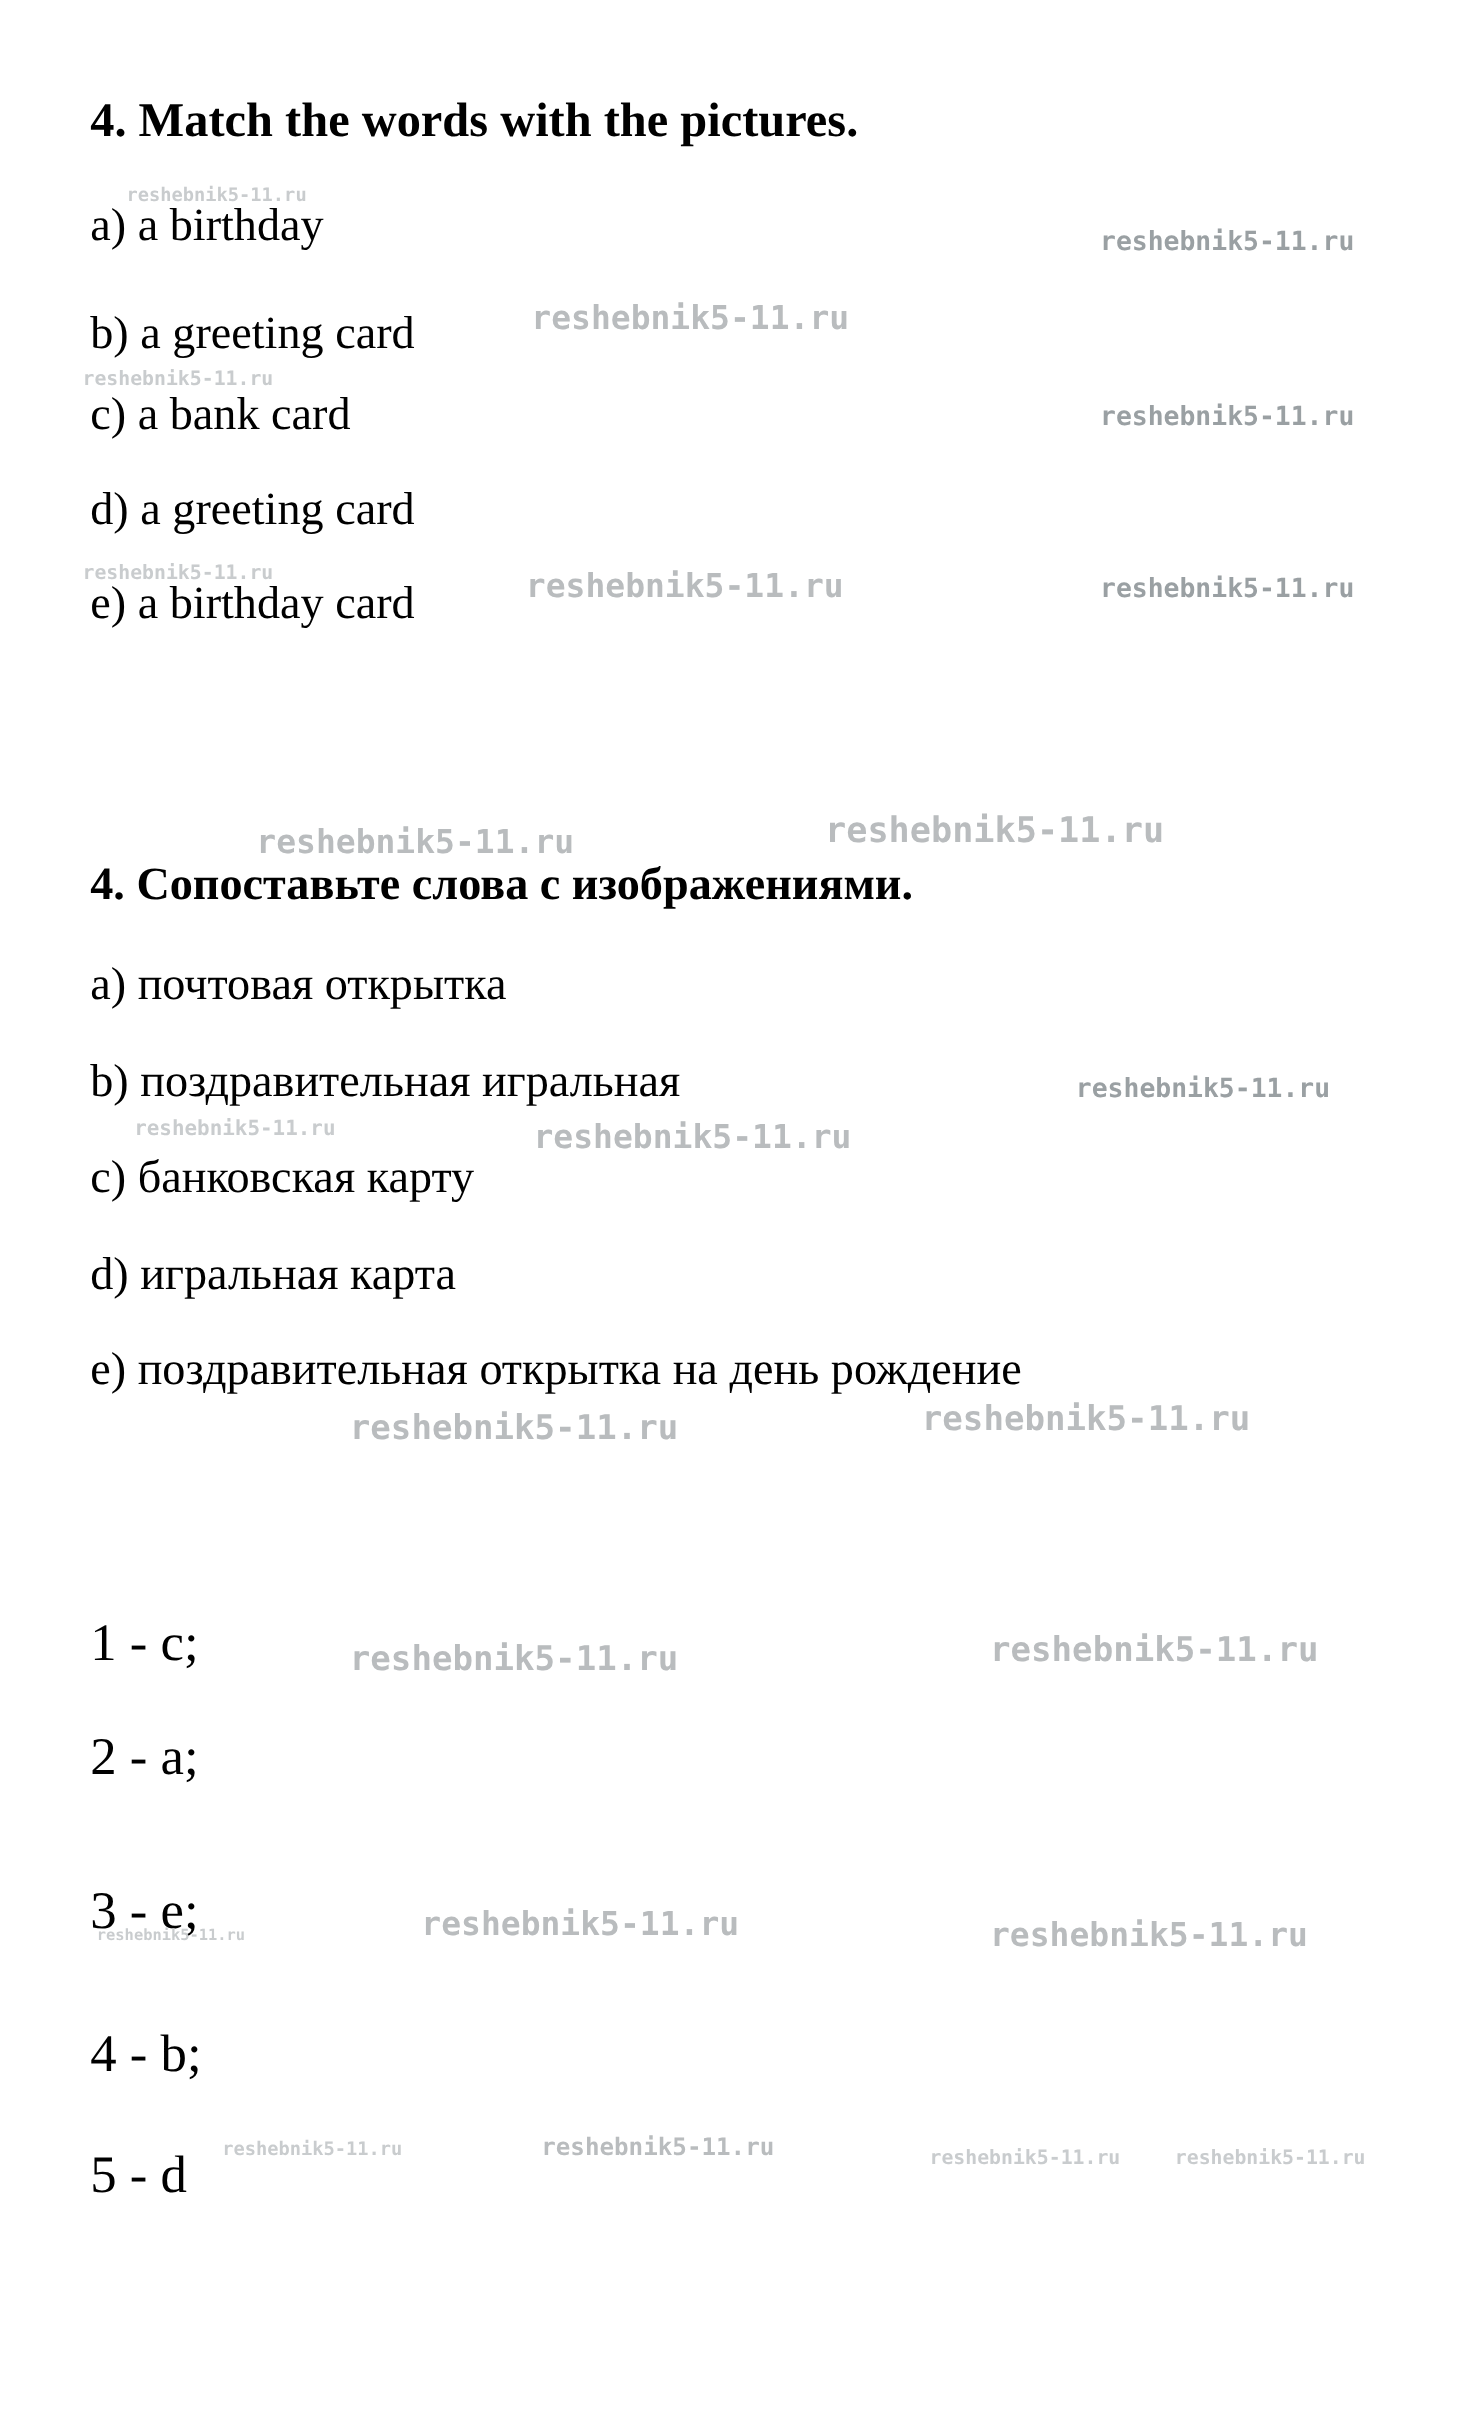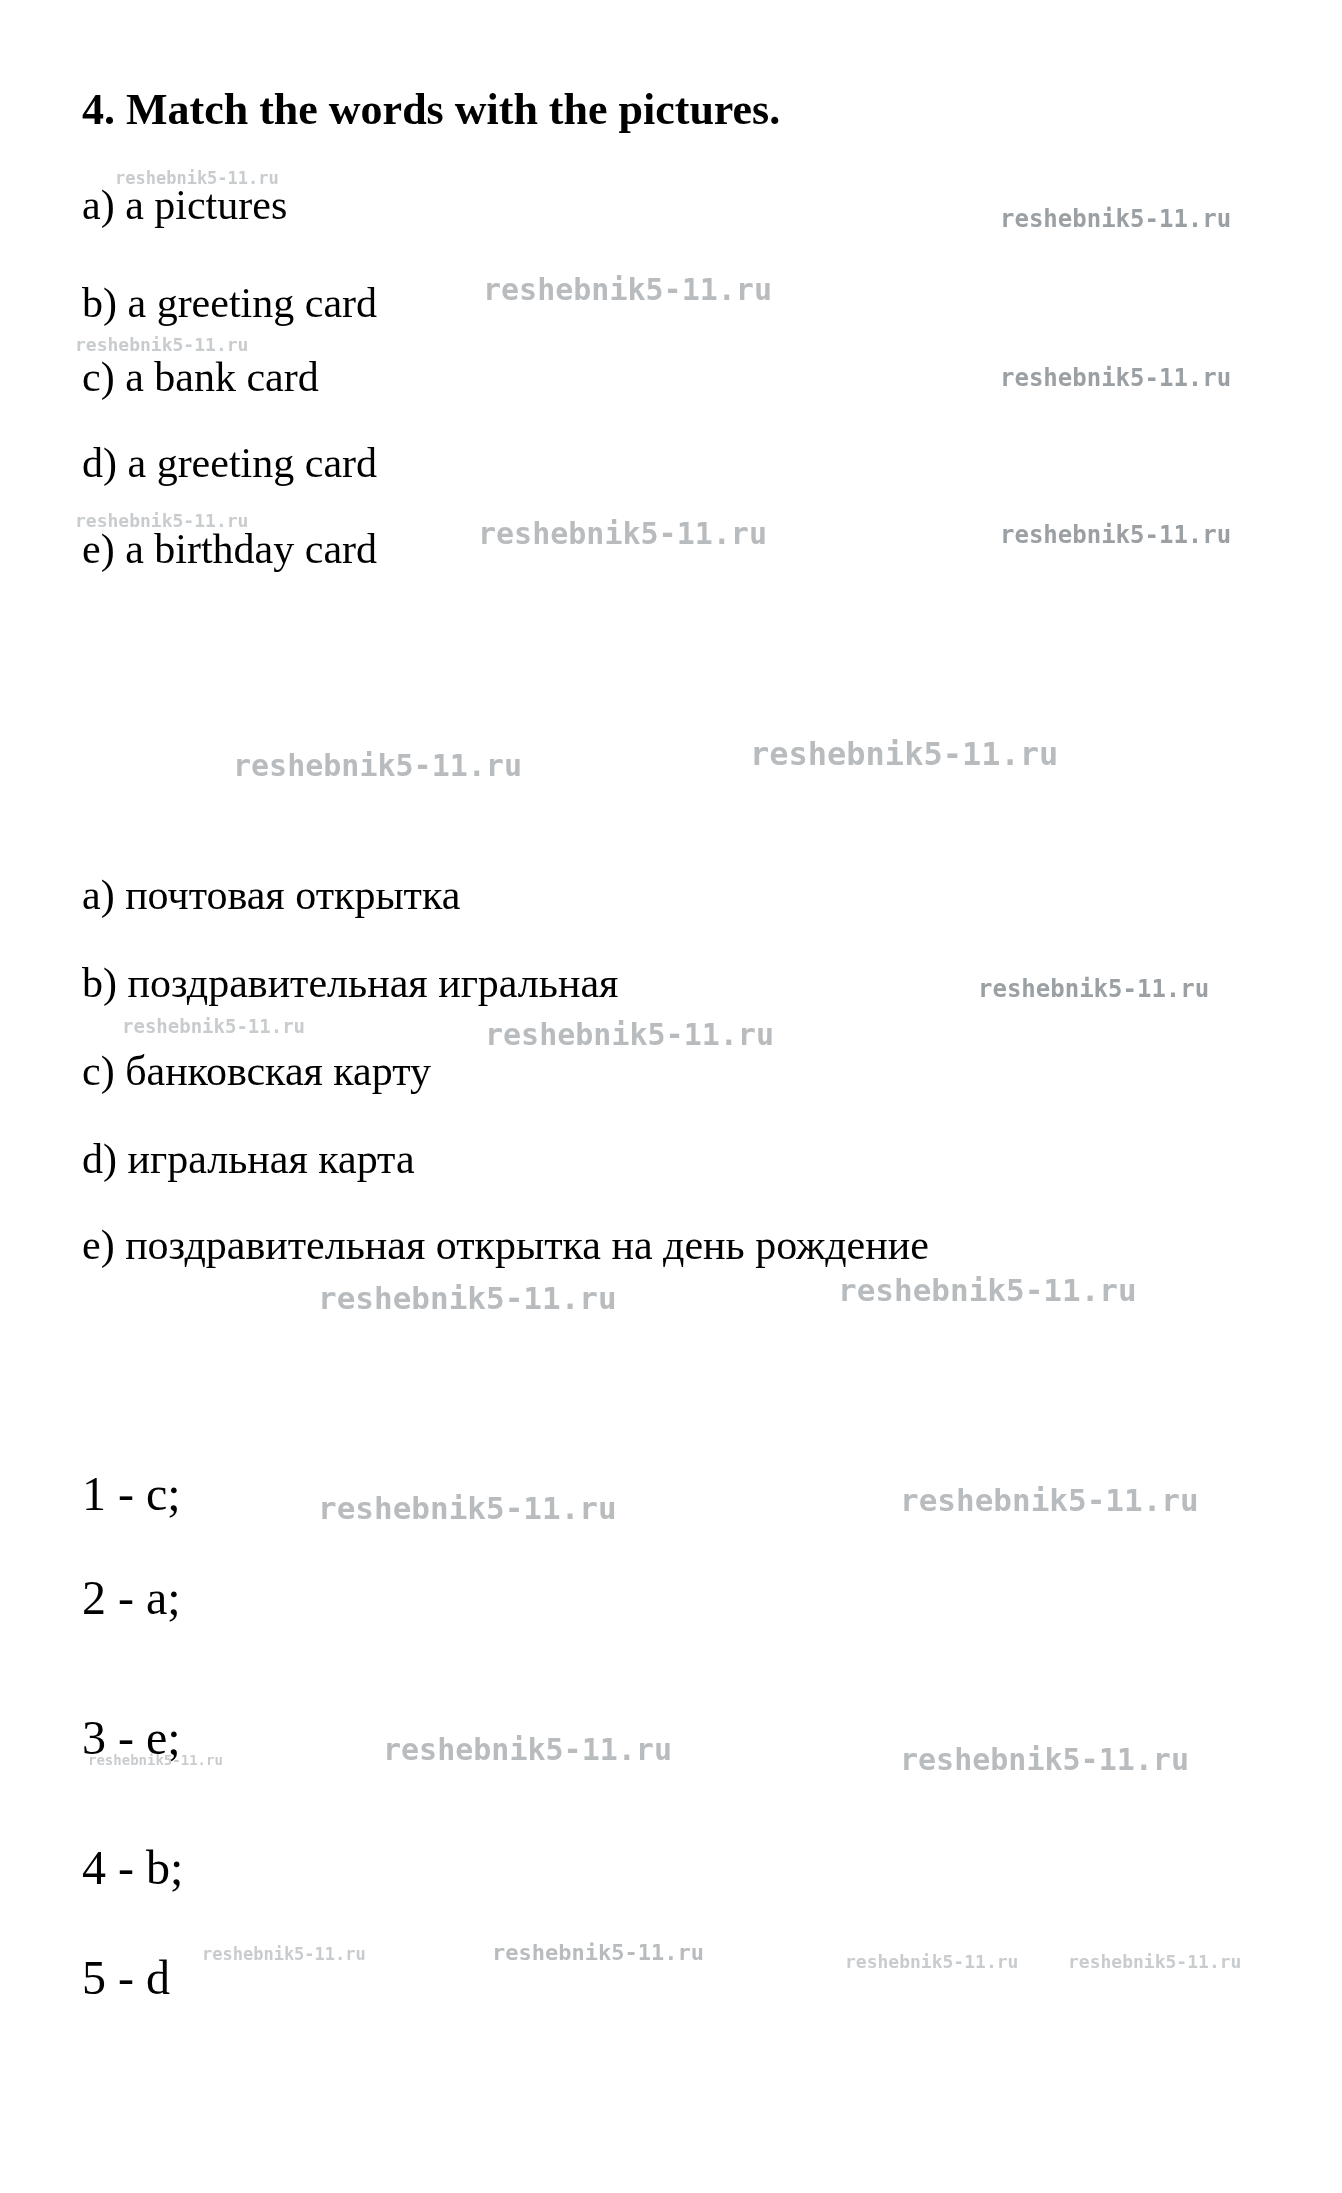--- a/index.html
+++ b/index.html
@@ -83,30 +83,31 @@
   .wm.dark { color: #9aa0a3; }
   .wm.light { color: #c9ccce; }
 </style>
 </head>
 <body>
 
 <div class="page">
 
   <div class="block heading" id="en-heading">4. Match the words with the pictures.</div>
 
-  <div class="block item" id="en-a">a) a pictures</div>
+  <div class="block item" id="en-a">a) a birthday</div>
 
   <div class="block item" id="en-b">b) a greeting card</div>
 
   <div class="block item" id="en-c">c) a bank card</div>
 
   <div class="block item" id="en-d">d) a greeting card</div>
 
   <div class="block item" id="en-e">e) a birthday card</div>
 
+  <div class="block heading" id="ru-heading">4. Сопоставьте слова с изображениями.</div>
 
   <div class="block item" id="ru-a">a) почтовая открытка</div>
 
   <div class="block item" id="ru-b">b) поздравительная игральная</div>
 
   <div class="block item" id="ru-c">c) банковская карту</div>
 
   <div class="block item" id="ru-d">d) игральная карта</div>
 
   <div class="block item" id="ru-e">e) поздравительная открытка на день рождение</div>

